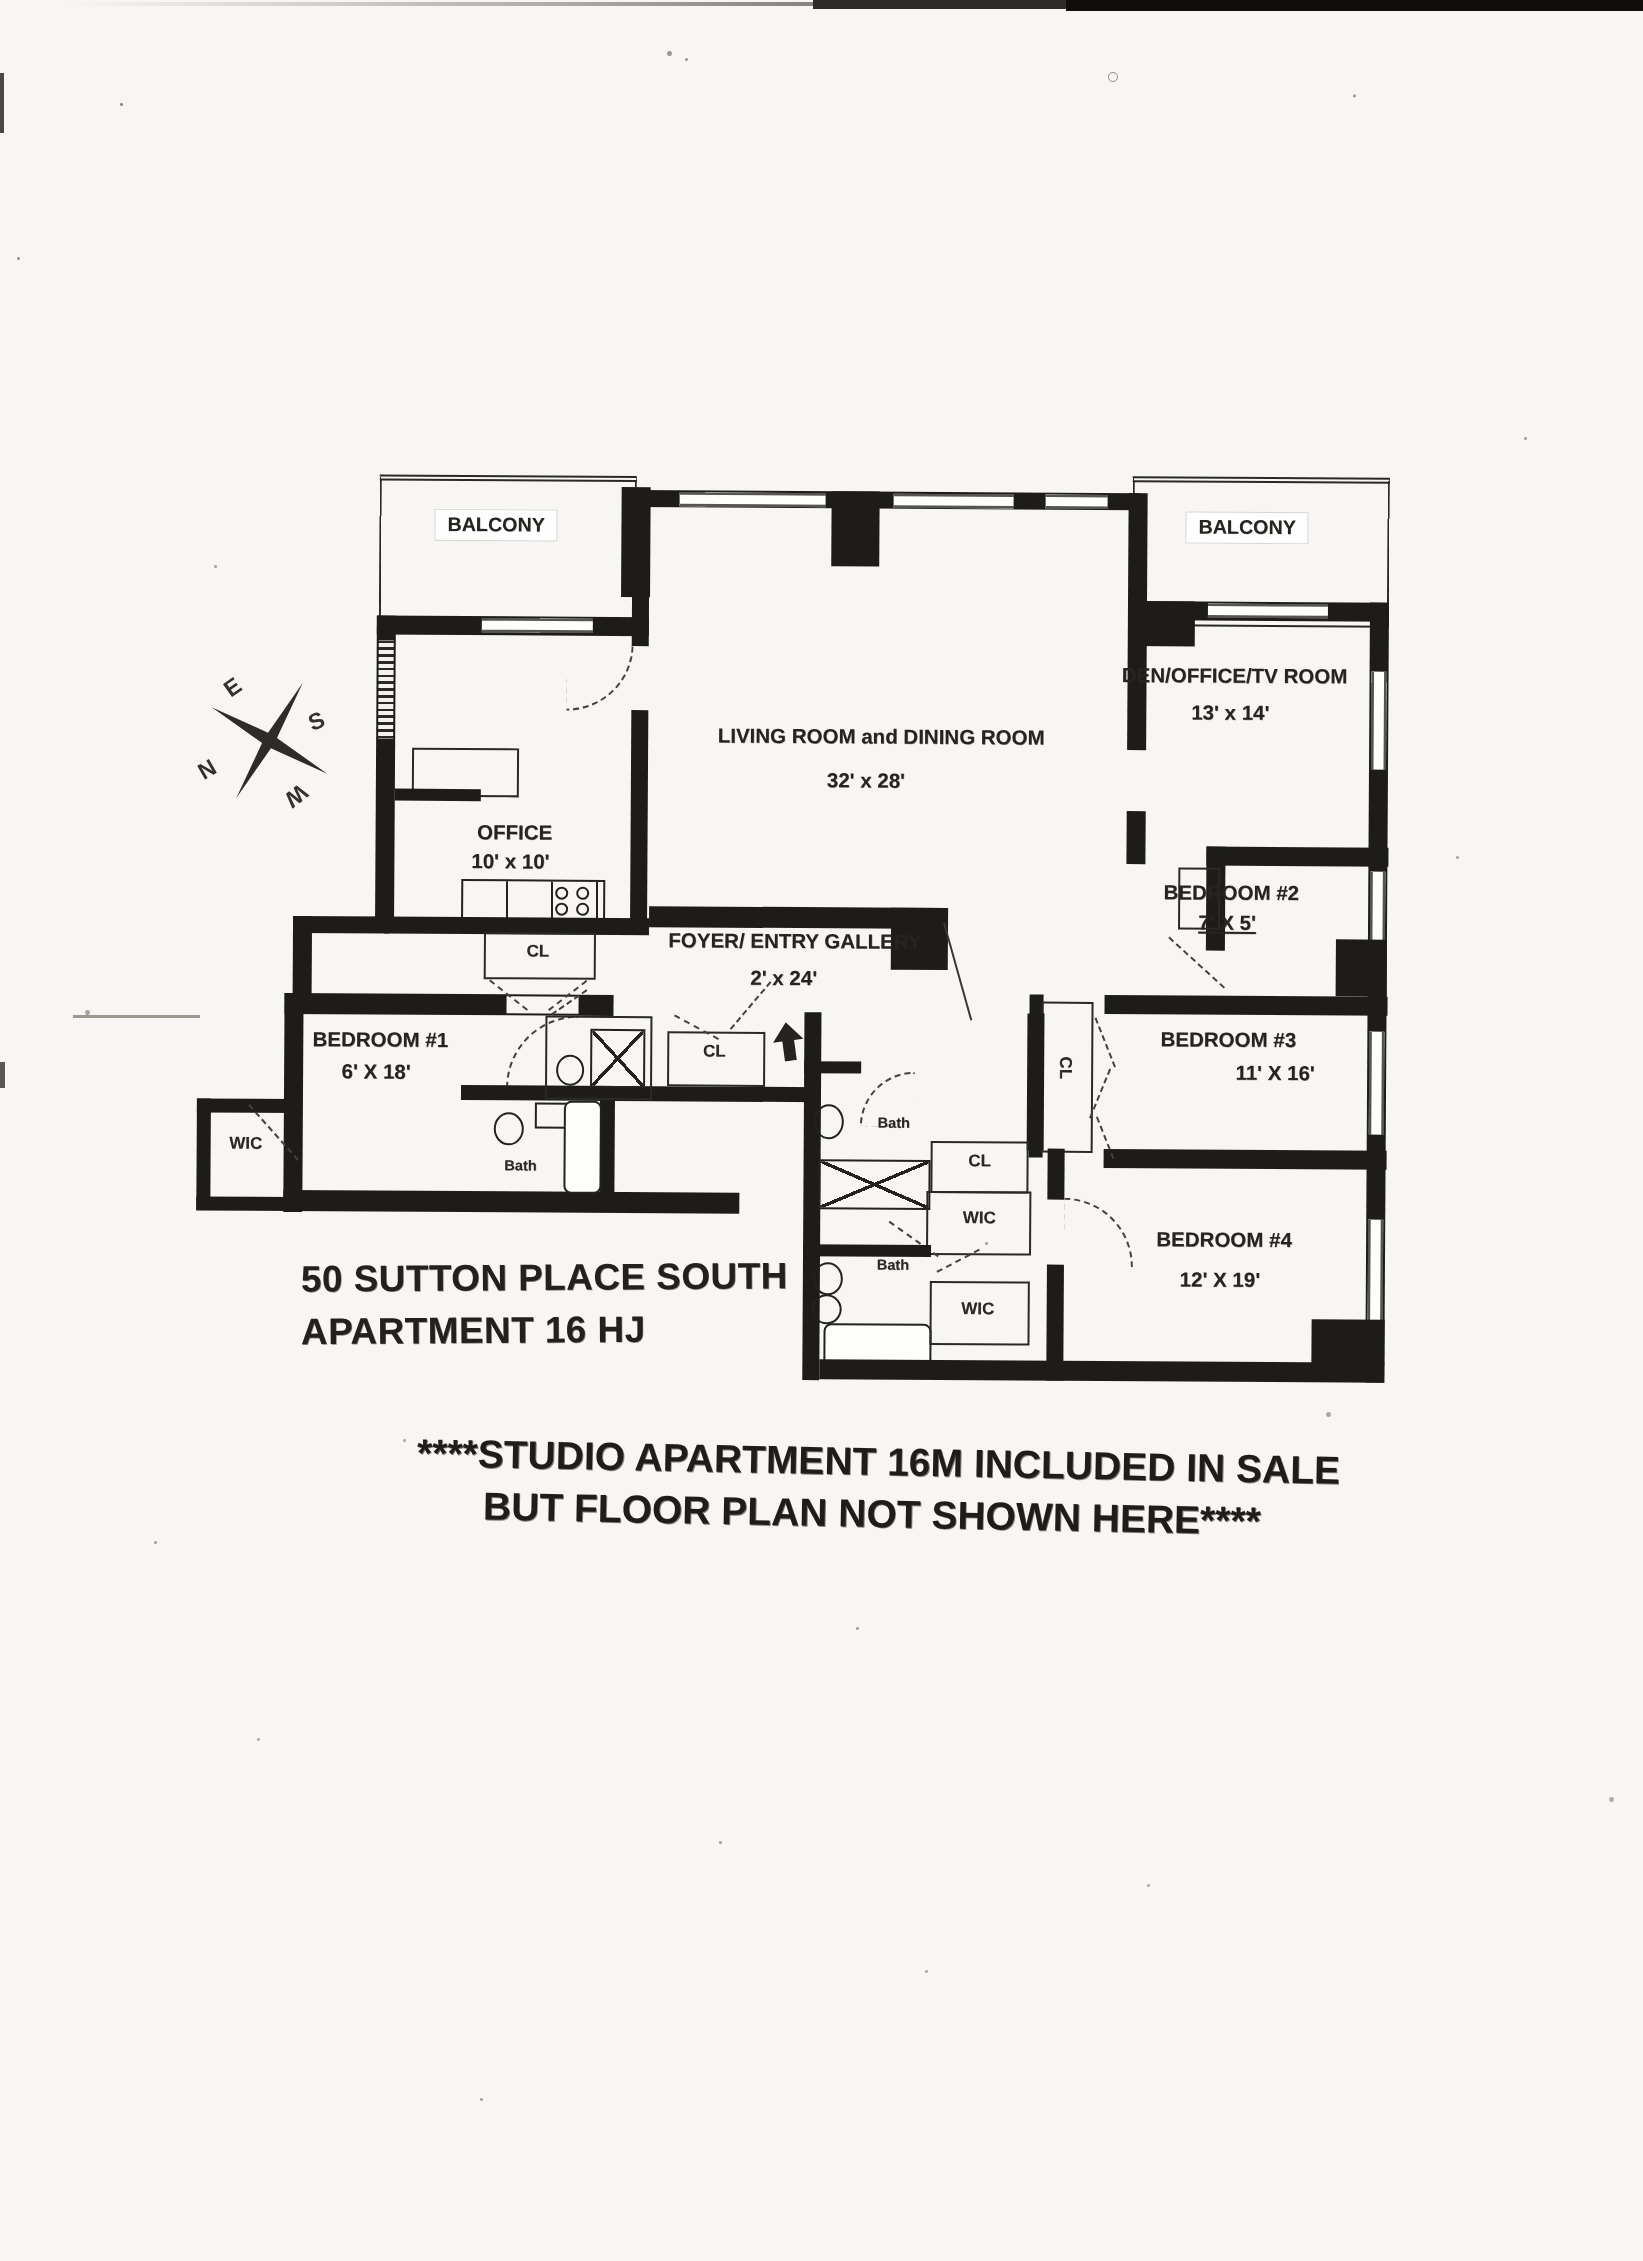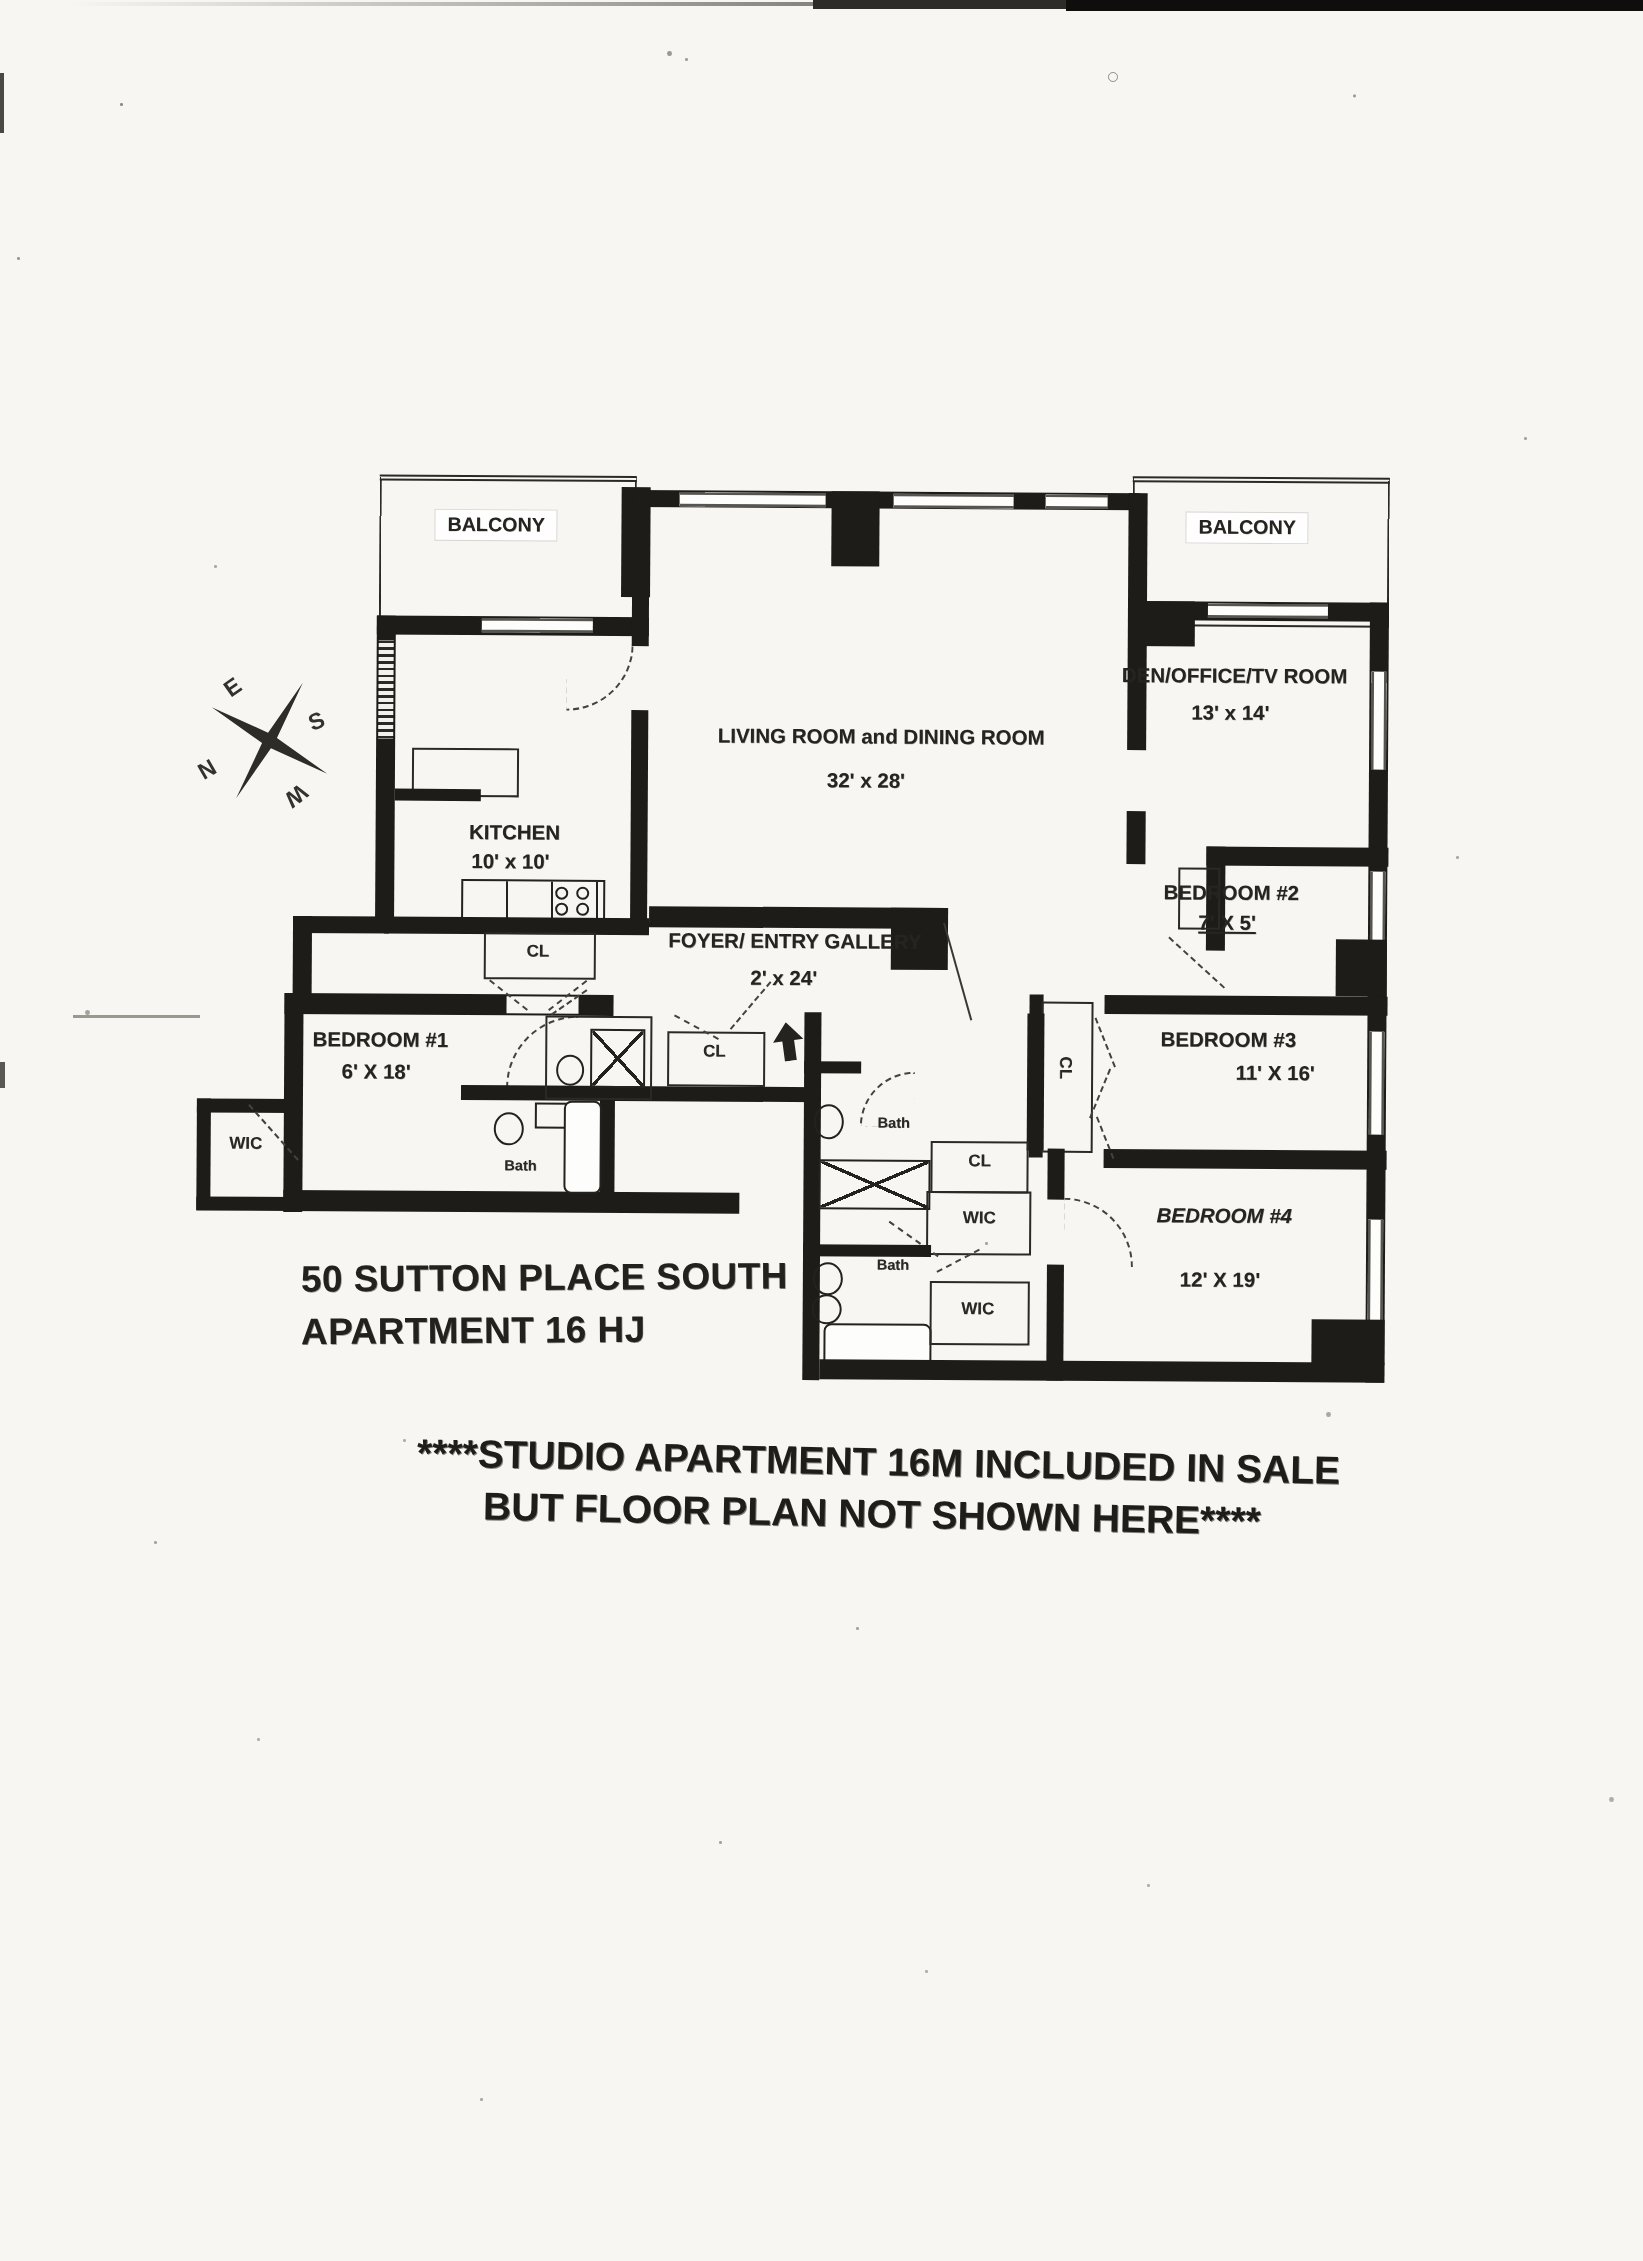--- a/index.html
+++ b/index.html
@@ -207,36 +207,36 @@
   <div class="w" style="left:702px;top:892px;width:565px;height:19.7px;"></div>
   <div class="w" style="left:1194px;top:849px;width:73px;height:45px;"></div>
 
 
   <div class="rlbl" style="left:760px;top:257px;">LIVING ROOM and DINING ROOM</div>
   <div class="rlbl" style="left:745px;top:301px;">32'  x  28'</div>
 
   <div class="rlbl" style="left:1113px;top:194px;">DEN/OFFICE/TV ROOM</div>
   <div class="rlbl" style="left:1109px;top:231px;">13'  x  14'</div>
 
-  <div class="rlbl" style="left:394px;top:355px;">KITCHEN</div>
+  <div class="rlbl" style="left:394px;top:355px;">OFFICE</div>
   <div class="rlbl" style="left:390px;top:384px;">10' x 10'</div>
 
   <div class="rlbl" style="left:1111px;top:411px;text-align:center;">BEDROOM #2</div>
   <div class="rlbl" style="left:1107px;top:441px;text-decoration:underline;">7' X 5'</div>
 
   <div class="rlbl" style="left:675px;top:462px;">FOYER/ ENTRY GALLERY</div>
   <div class="rlbl" style="left:664px;top:499px;">2'  x  24'</div>
 
   <div class="rlbl" style="left:261px;top:563px;">BEDROOM #1</div>
   <div class="rlbl" style="left:257px;top:595px;">6' X 18'</div>
 
   <div class="rlbl" style="left:1109px;top:558px;">BEDROOM #3</div>
   <div class="rlbl" style="left:1156px;top:591px;">11' X 16'</div>
 
-  <div class="rlbl" style="left:1106px;top:734px;font-style:italic;">BEDROOM #4</div>
+  <div class="rlbl" style="left:1106px;top:758px;">BEDROOM #4</div>
   <div class="rlbl" style="left:1102px;top:798px;">12' X 19'</div>
 
   <div class="slbl" style="left:127px;top:670px;">WIC</div>
 </div>
 
 <div class="title" style="left:301px;top:1257px;transform:rotate(-0.4deg);">50 SUTTON PLACE SOUTH</div>
 <div class="title" style="left:301px;top:1310px;transform:rotate(-0.4deg);">APARTMENT 16 HJ</div>
 
 <div class="note" style="left:417px;top:1440px;transform:rotate(1.1deg);">****STUDIO APARTMENT 16M INCLUDED IN SALE</div>
 <div class="note" style="left:483px;top:1492px;transform:rotate(1.1deg);">BUT FLOOR PLAN NOT SHOWN HERE****</div>

